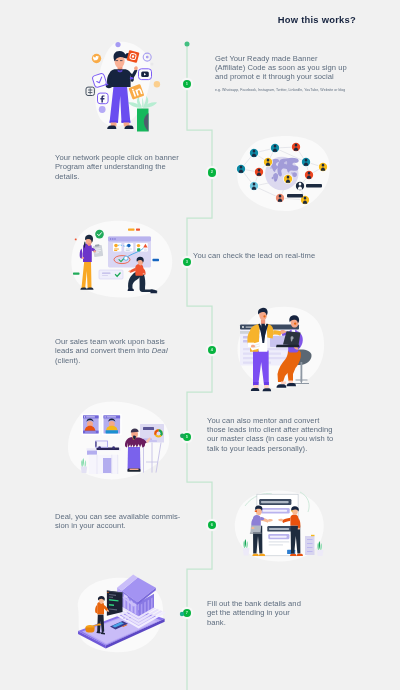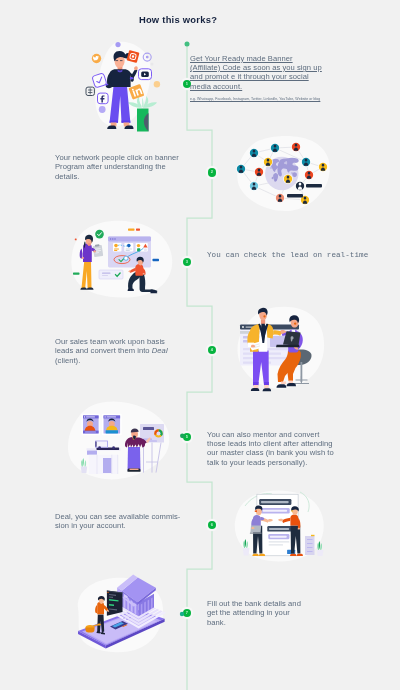--- a/index.html
+++ b/index.html
@@ -1,18 +1,18 @@
 <!DOCTYPE html>
 <html><head>
 <meta charset="utf-8">
 <style>
   html,body{margin:0;padding:0;}
   body{width:400px;height:690px;background:#f1f1f1;font-family:"Liberation Sans",sans-serif;overflow:hidden;}
   .page{position:relative;width:400px;height:690px;background:#f1f1f1;}
-  .title{position:absolute;left:0;top:14px;width:356px;text-align:center;font-size:9.4px;font-weight:bold;color:#16233f;letter-spacing:.25px;}
+  .title{position:absolute;left:0;top:14px;width:356px;text-align:right;font-size:9.4px;font-weight:bold;color:#16233f;letter-spacing:.25px;}
   .tlsvg{position:absolute;left:0;top:0;}
   .dot{position:absolute;width:8.4px;height:8.4px;border-radius:50%;background:#06b43f;box-shadow:0 0 0 2.2px #f7f7f7;display:flex;align-items:center;justify-content:center;color:#bff0cf;font-size:4px;font-weight:bold;line-height:1;}
   .txt{position:absolute;color:#5d6c7e;font-size:7.6px;letter-spacing:0.05px;}
   .tline{height:9.45px;white-space:nowrap;}
   .sub{font-size:3.5px;line-height:5px;color:#5d6c7e;margin-top:6px;letter-spacing:.05px;}
   .b{font-weight:bold;color:#21314b;}
   .i{font-style:italic;}
   .ill{position:absolute;}
 </style>
 </head>
@@ -43,44 +43,43 @@
         <span>5</span>
       </div>
       <div class="dot" style="left: 207.6px; top: 520.6px;">
         <span>6</span>
       </div>
       <div class="dot" style="left: 182.6px; top: 608.8px;">
         <span>7</span>
       </div>
     </div>
   <div id="texts">
-      <div class="txt" style="left: 190px; top: 53.5px; text-decoration: underline;">
+      <div class="txt" style="left: 215px; top: 53.5px;">
         <div class="tline"><span>Get Your Ready made Banner</span></div>
         <div class="tline"><span>(Affiliate) Code as soon as you sign up</span></div>
         <div class="tline"><span>and promot e it through your social</span></div>
-        <div class="tline"><span>media account.</span></div>
         <div class="sub">e.g. Whatsapp, Facebook, Instagram, Twitter, LinkedIn, YouTube, Website or blog</div>
       </div>
       <div class="txt" style="left: 55px; top: 153px;">
         <div class="tline"><span>Your network people click on banner</span></div>
         <div class="tline"><span>Program after understanding the</span></div>
         <div class="tline"><span>details.</span></div>
       </div>
-      <div class="txt" style="left: 207px; top: 250.5px; font-family: Liberation Mono, monospace;">
+      <div class="txt" style="left: 193px; top: 250.5px;">
         <div class="tline"><span>You can check the lead on real-time</span></div>
       </div>
       <div class="txt" style="left: 55px; top: 337px;">
         <div class="tline"><span>Our sales team work upon basis</span></div>
         <div class="tline"><span>leads and convert them into </span><span class="i">Deal</span></div>
         <div class="tline"><span>(client).</span></div>
       </div>
-      <div class="txt" style="left: 207px; top: 415.5px; margin-top: 14px;">
+      <div class="txt" style="left: 207px; top: 415.5px;">
         <div class="tline"><span>You can also mentor and convert</span></div>
         <div class="tline"><span>those leads into client after attending</span></div>
-        <div class="tline"><span>our master class (in bank you wish to</span></div>
+        <div class="tline"><span>our master class (in case you wish to</span></div>
         <div class="tline"><span>talk to your leads personally).</span></div>
       </div>
       <div class="txt" style="left: 55px; top: 512px;">
         <div class="tline"><span>Deal, you can see available commis-</span></div>
         <div class="tline"><span>sion in your account.</span></div>
       </div>
       <div class="txt" style="left: 207px; top: 599px;">
         <div class="tline"><span>Fill out the bank details and</span></div>
         <div class="tline"><span>get the attending in your</span></div>
         <div class="tline"><span>bank.</span></div>

